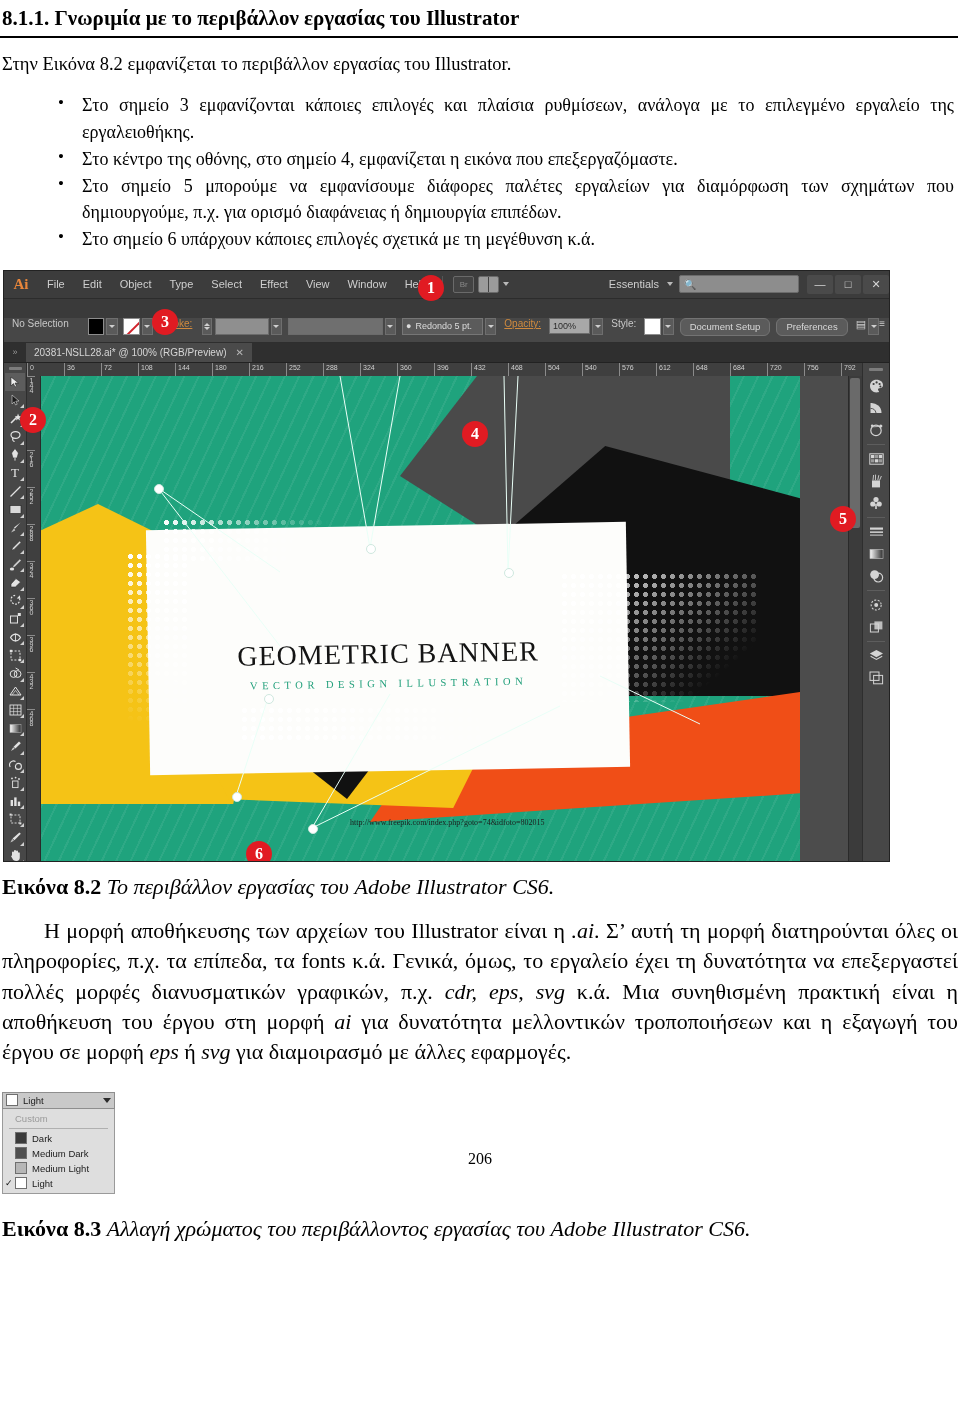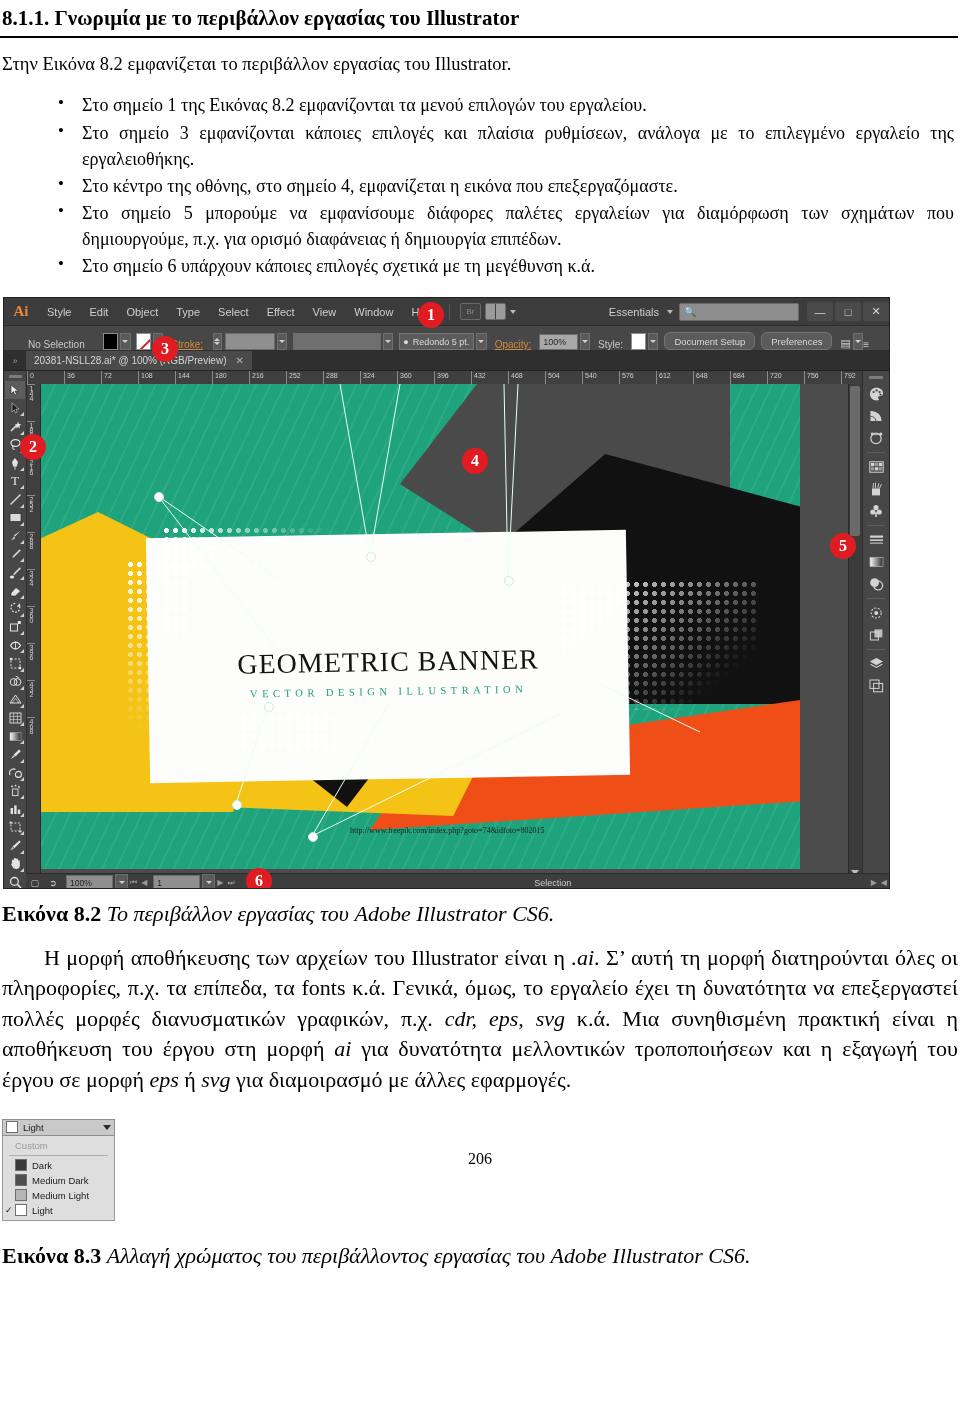--- a/index.html
+++ b/index.html
@@ -102,22 +102,22 @@
     border:1px solid #6b6b6b;
   }
   .srch-ico{font-size:10px;color:#3b3b3b;padding-left:4px;}
   .winbtn{
     width:26px;height:19px;display:flex;align-items:center;justify-content:center;
     font-size:11px;color:#d6d6d6;background:#4a4a4a;margin-left:2px;border-radius:2px;
   }
 
   
   .ctrlbar{
-    height:24px;background:#474747;display:flex;align-items:flex-end;
-    border-bottom:1px solid #2e2e2e;padding:0 16px;position:relative;
+    height:24px;background:#474747;display:flex;align-items:flex-start;
+    border-bottom:1px solid #2e2e2e;padding:0 0;position:relative;margin-top:19px;
   }
   .ctrl-label{font-size:10px;color:#c8c8c8;padding:0 8px;white-space:nowrap;}
   .ctrl-label.orange{color:#d08a3e;text-decoration:underline;}
   .swatch{
     width:17px;height:15px;border:1px solid #8d8d8d;background:#000;
   }
   .swatch.none{
     background:#fff;position:relative;overflow:hidden;
   }
   .swatch.none:after{
@@ -335,32 +335,31 @@
 <body>
 
 <div class="page">
 
   <h1 class="doc-title">8.1.1. Γνωριμία με το περιβάλλον εργασίας του Illustrator</h1>
   <div class="rule"></div>
 
   <p class="intro">Στην Εικόνα 8.2 εμφανίζεται το περιβάλλον εργασίας του Illustrator.</p>
 
   <ul class="bullets">
-    <li>Στο σημείο 1 της Εικόνας 8.2 εμφανίζονται τα μενού επιλογών του εργαλείου.</li>
     <li>Στο σημείο 3 εμφανίζονται κάποιες επιλογές και πλαίσια ρυθμίσεων, ανάλογα με το επιλεγμένο εργαλείο της εργαλειοθήκης.</li>
     <li>Στο κέντρο της οθόνης, στο σημείο 4, εμφανίζεται η εικόνα που επεξεργαζόμαστε.</li>
     <li>Στο σημείο 5 μπορούμε να εμφανίσουμε διάφορες παλέτες εργαλείων για διαμόρφωση των σχημάτων που δημιουργούμε, π.χ. για ορισμό διαφάνειας ή δημιουργία επιπέδων.</li>
     <li>Στο σημείο 6 υπάρχουν κάποιες επιλογές σχετικά με τη μεγέθυνση κ.ά.</li>
   </ul>
 
   <div class="shot">
 
     <div class="menubar">
       <div class="ai-logo">Ai</div>
-      <div class="menu-item">Style</div>
+      <div class="menu-item">File</div>
       <div class="menu-item">Edit</div>
       <div class="menu-item">Object</div>
       <div class="menu-item">Type</div>
       <div class="menu-item">Select</div>
       <div class="menu-item">Effect</div>
       <div class="menu-item">View</div>
       <div class="menu-item">Window</div>
       <div class="menu-item">Help</div>
       <div class="mb-sep"></div>
       <div class="mb-icon br"></div>

